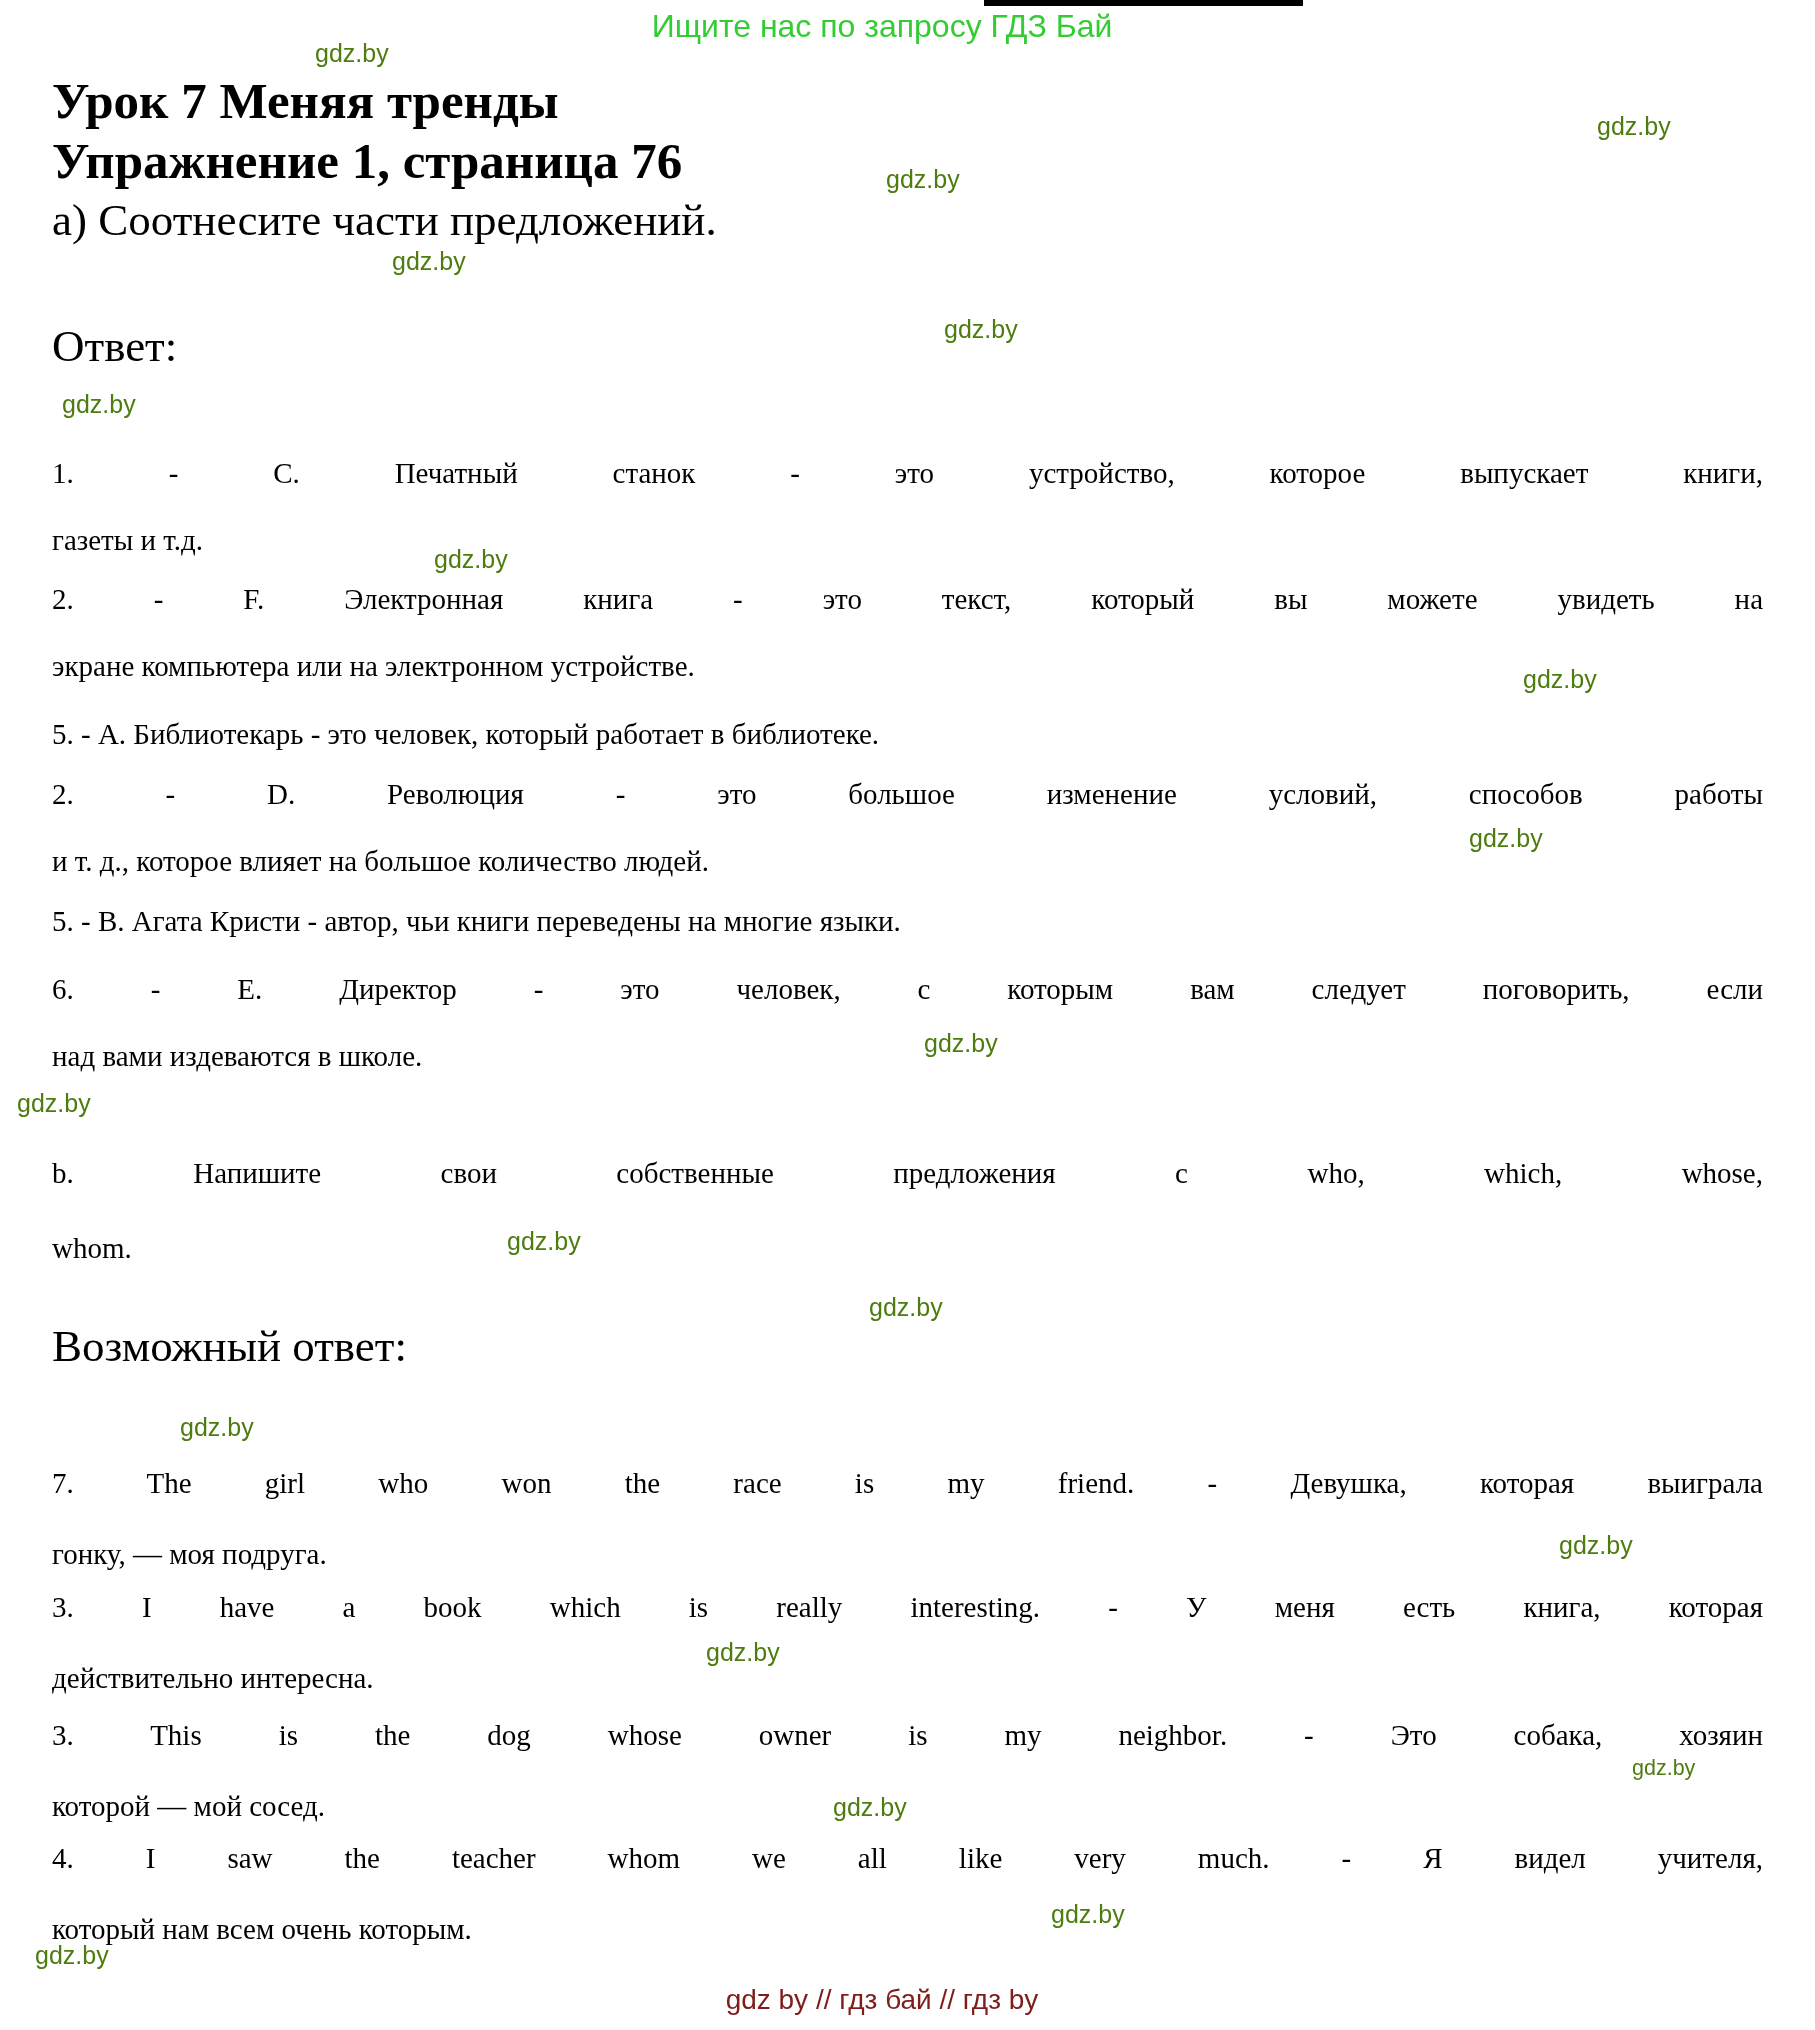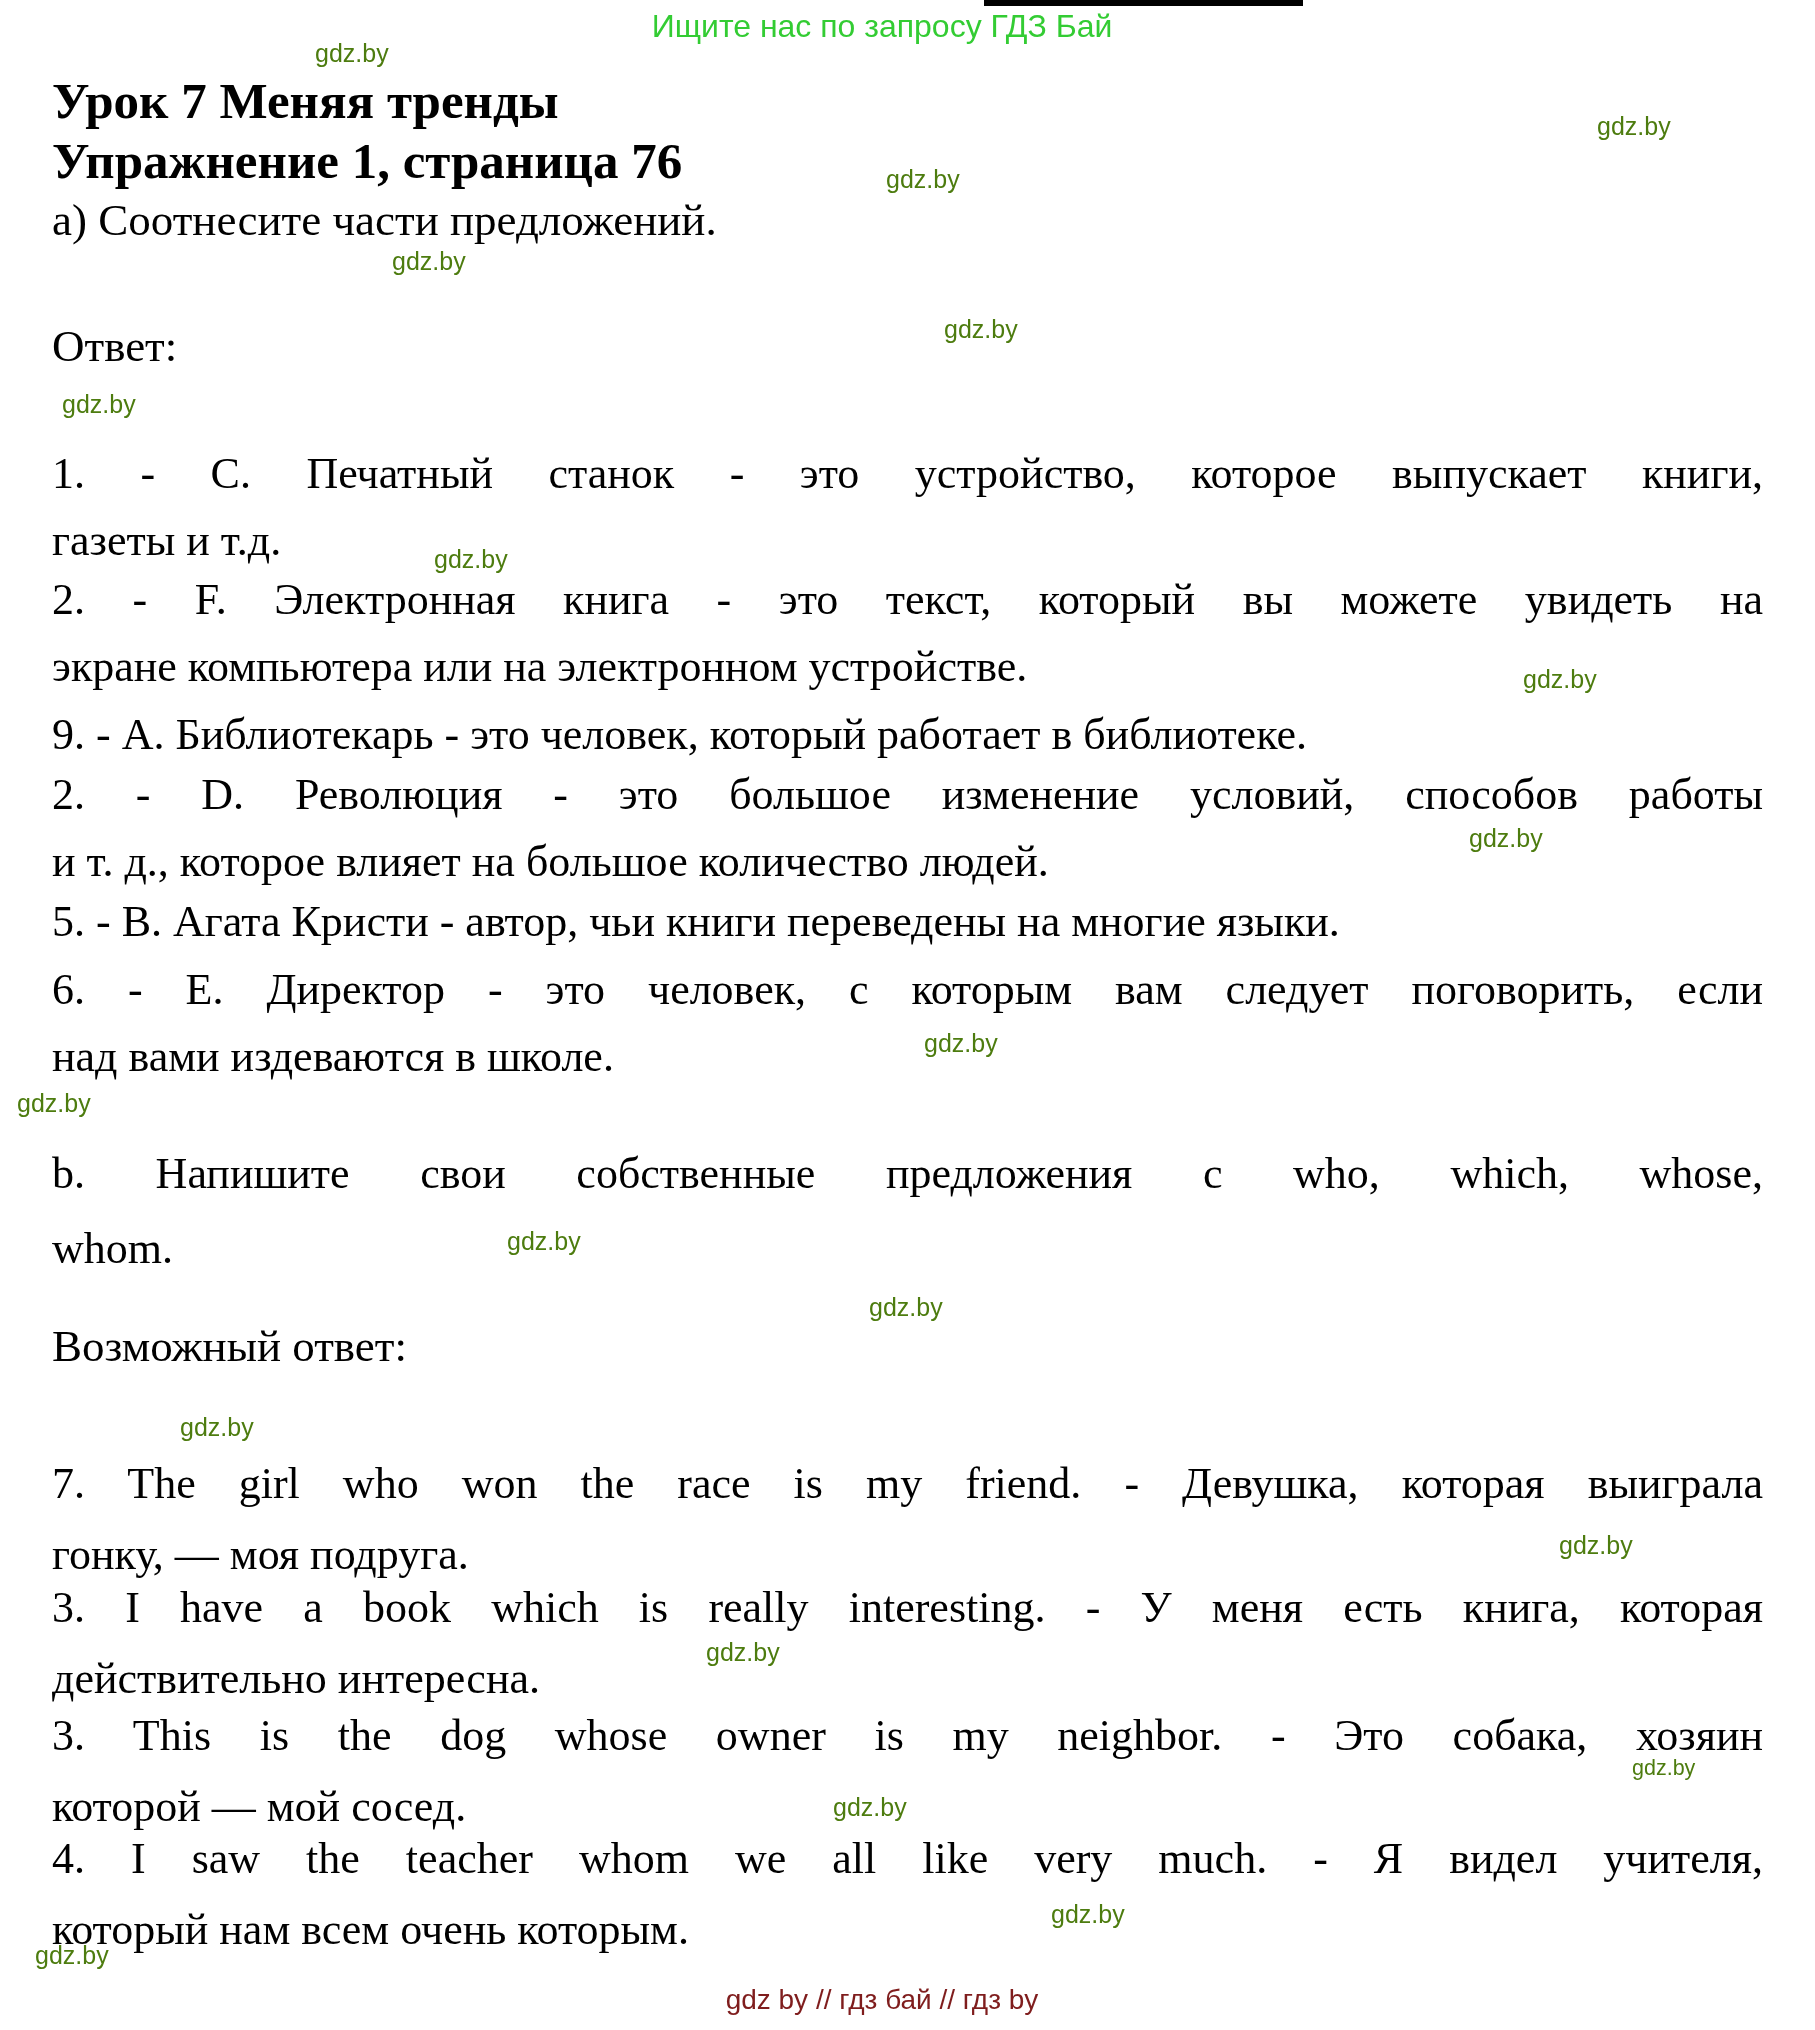--- a/index.html
+++ b/index.html
@@ -46,21 +46,21 @@
     position: absolute;
     left: 52px;
     font-size: 45px;
     line-height: 1.2;
     white-space: nowrap;
   }
   .para {
     position: absolute;
     left: 52px;
     width: 1711px;
-    font-size: 44px;
+    font-size: 29px;
   }
   .para .ln {
     display: block;
     line-height: 67px;
     text-align: left;
   }
   .para.lh76 .ln { line-height: 71px; }
   .para.lh80 .ln { line-height: 75px; }
   .para .ln.j {
     text-align: justify;
@@ -109,21 +109,21 @@
   <span class="wm" style="left:434px; top:545px;">gdz.by</span>
 
   <div class="para" style="top:566px;">
     <div class="ln j">2. - F. Электронная книга - это текст, который вы можете увидеть на</div>
     <div class="ln">экране компьютера или на электронном устройстве.</div>
   </div>
 
   <span class="wm" style="left:1523px; top:665px;">gdz.by</span>
 
   <div class="para" style="top:701px;">
-    <div class="ln">9. - А. Библиотекарь - это человек, который работает в библиотеке.</div>
+    <div class="ln">5. - А. Библиотекарь - это человек, который работает в библиотеке.</div>
   </div>
 
   <div class="para" style="top:761px;">
     <div class="ln j">2. - D. Революция - это большое изменение условий, способов работы</div>
     <div class="ln">и т. д., которое влияет на большое количество людей.</div>
   </div>
 
   <span class="wm" style="left:1469px; top:824px;">gdz.by</span>
 
   <div class="para" style="top:888px;">

